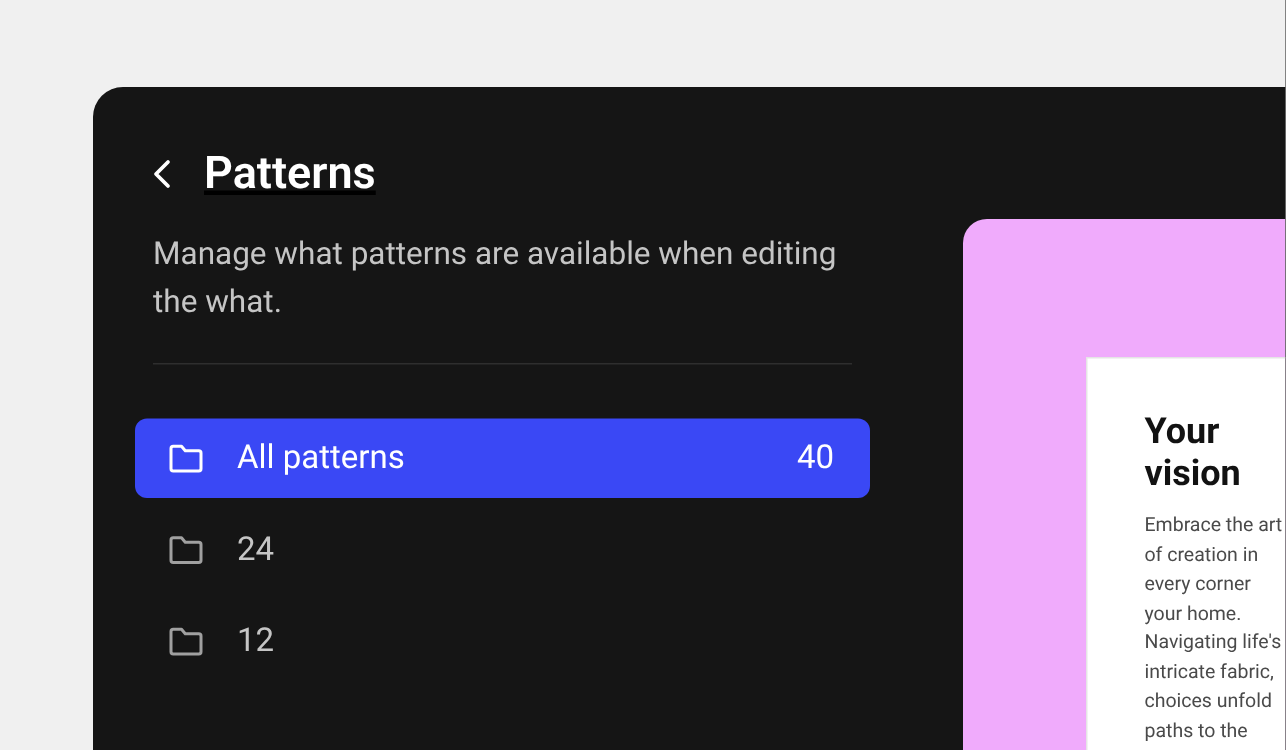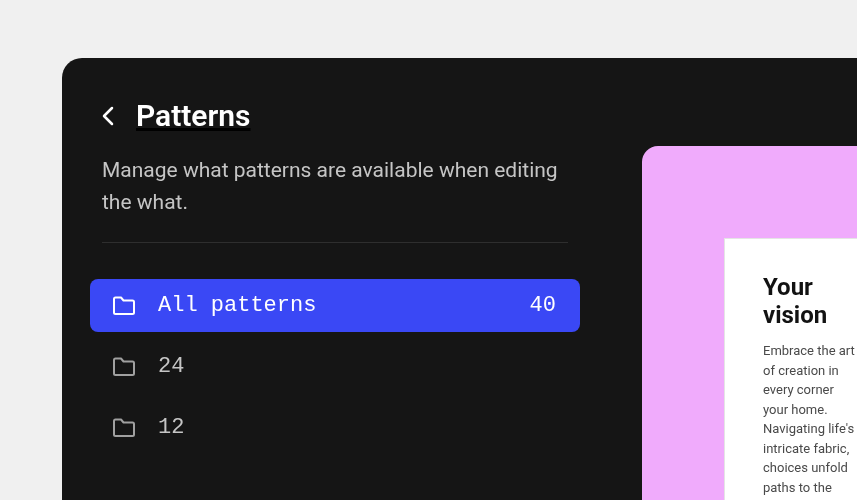--- a/index.html
+++ b/index.html
@@ -66,21 +66,20 @@
       display: flex;
       flex-direction: column;
       gap: 8px;
     }
     .folder-item {
       display: flex;
       align-items: center;
       padding: 14px 24px 14px 22px;
       border-radius: 8px;
       cursor: pointer;
-      font-family: Liberation Mono, monospace;
     }
     .folder-item.active {
       background: #3a48f5;
     }
     .folder-icon {
       width: 24px;
       height: 20px;
       flex-shrink: 0;
       margin-right: 22px;
     }

